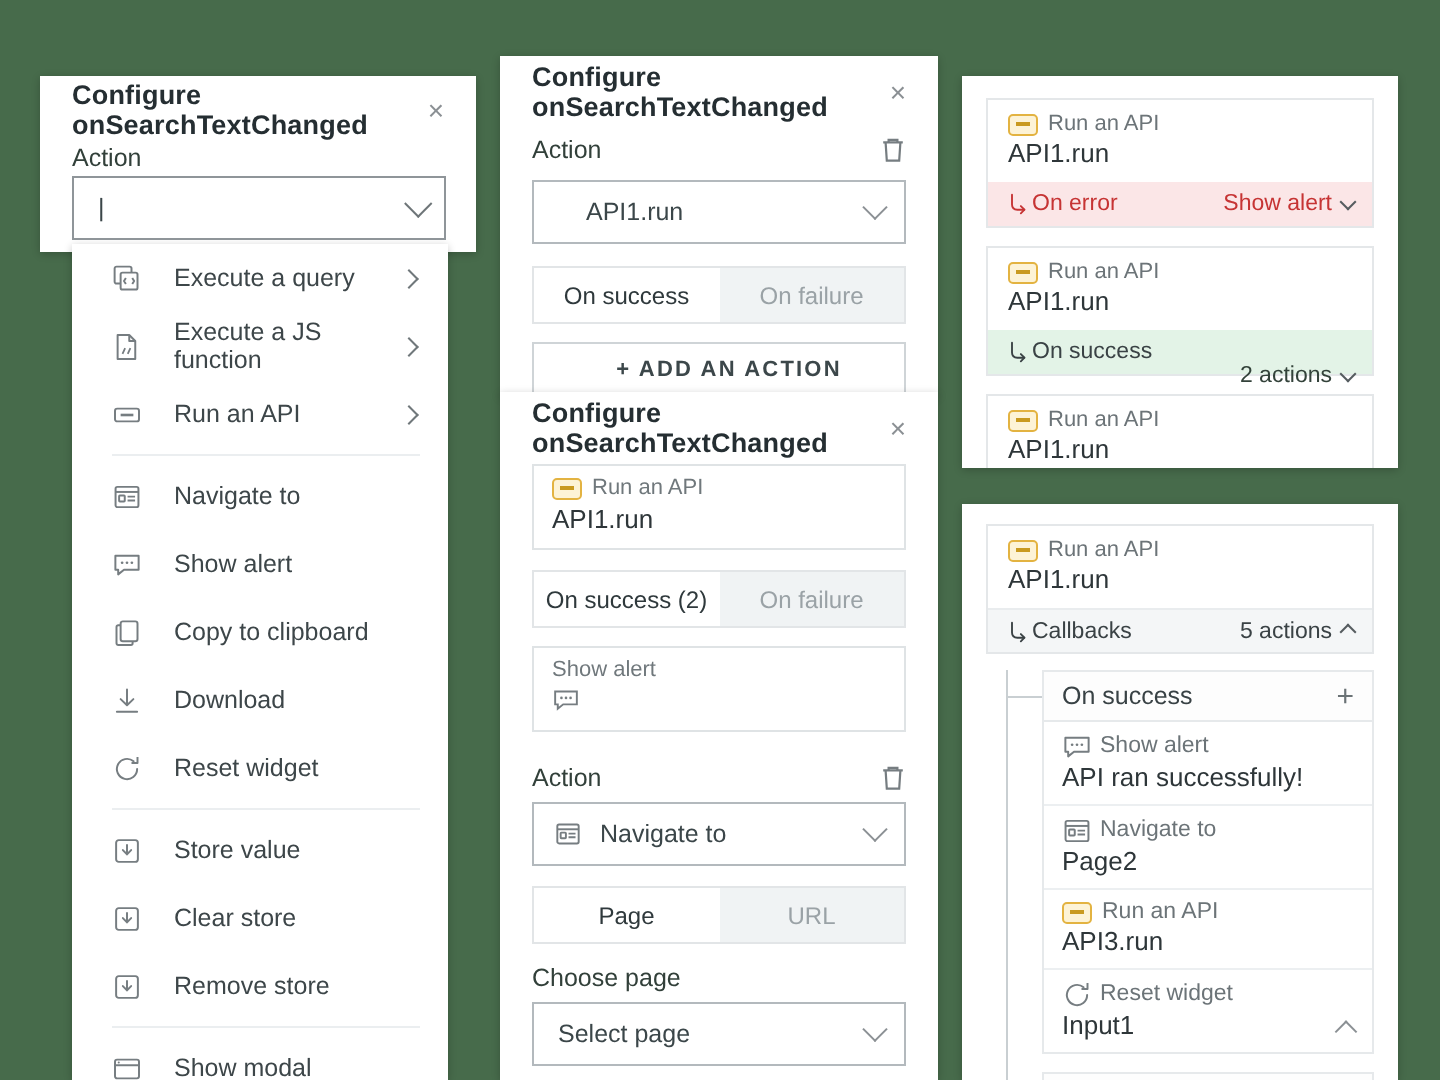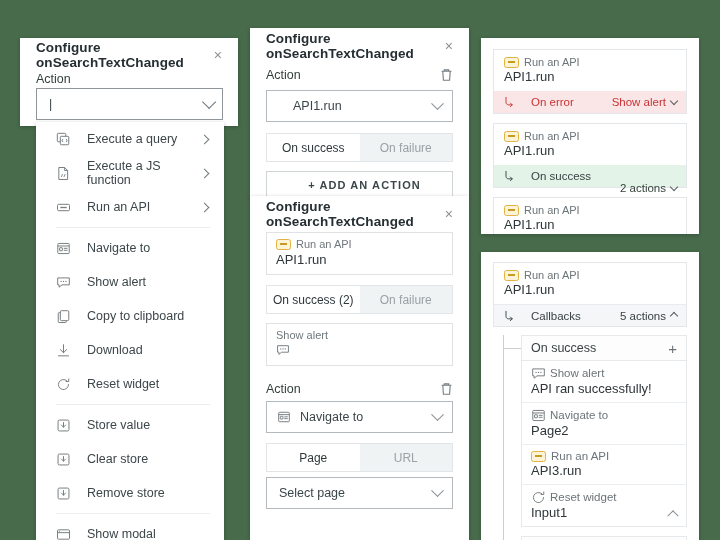--- a/index.html
+++ b/index.html
@@ -102,21 +102,21 @@
   .act-card { border: 1px solid #e4e7e9; background:#fff; }
   .act-head {
     display: flex; align-items: center; gap: 5px;
     padding: 6px 10px 0 10px; font-size: 11px; color: #6c7478;
   }
   .act-body { padding: 1px 10px 7px 10px; font-size: 13px; color: #2e3639; }
   .act-foot {
     height: 22px; display:flex; align-items:center; justify-content:space-between;
     padding: 0 9px 0 9px; font-size: 11.5px;
   }
-  .act-foot .left { display:flex; align-items:center; gap:16px; }
+  .act-foot .left { display:flex; align-items:center; gap:1px; }
   .foot-neutral { background:#f4f6f7; color:#3a4245; border-top:1px solid #e9ecee;}
   .foot-error   { background:#fbe6e7; color:#c63434; }
   .foot-success { background:#e3f3e7; color:#33423a; }
 
   
   .api-chip {
     width: 15px; height: 11px; border:1.3px solid #e3b341; border-radius:2.5px;
     background: #fdf3d6; display:flex; align-items:center; justify-content:center;
     flex: 0 0 15px;
   }
@@ -375,20 +375,21 @@
       </div>
     </div>
 
     <div style="padding:10px 16px 0 16px;">
       <div class="seg">
         <div class="on">Page</div>
         <div class="off">URL</div>
       </div>
     </div>
 
+    <div class="field-label" style="margin-top:10px;">Choose page</div>
     <div style="padding:5px 16px 0 16px;">
       <div class="select-box">
         <span>Select page</span>
         <span class="caret"></span>
       </div>
     </div>
 
   </div>
 
   <div class="panel shadowed" style="left:481px; top:38px; width:218px; height:196px;">

